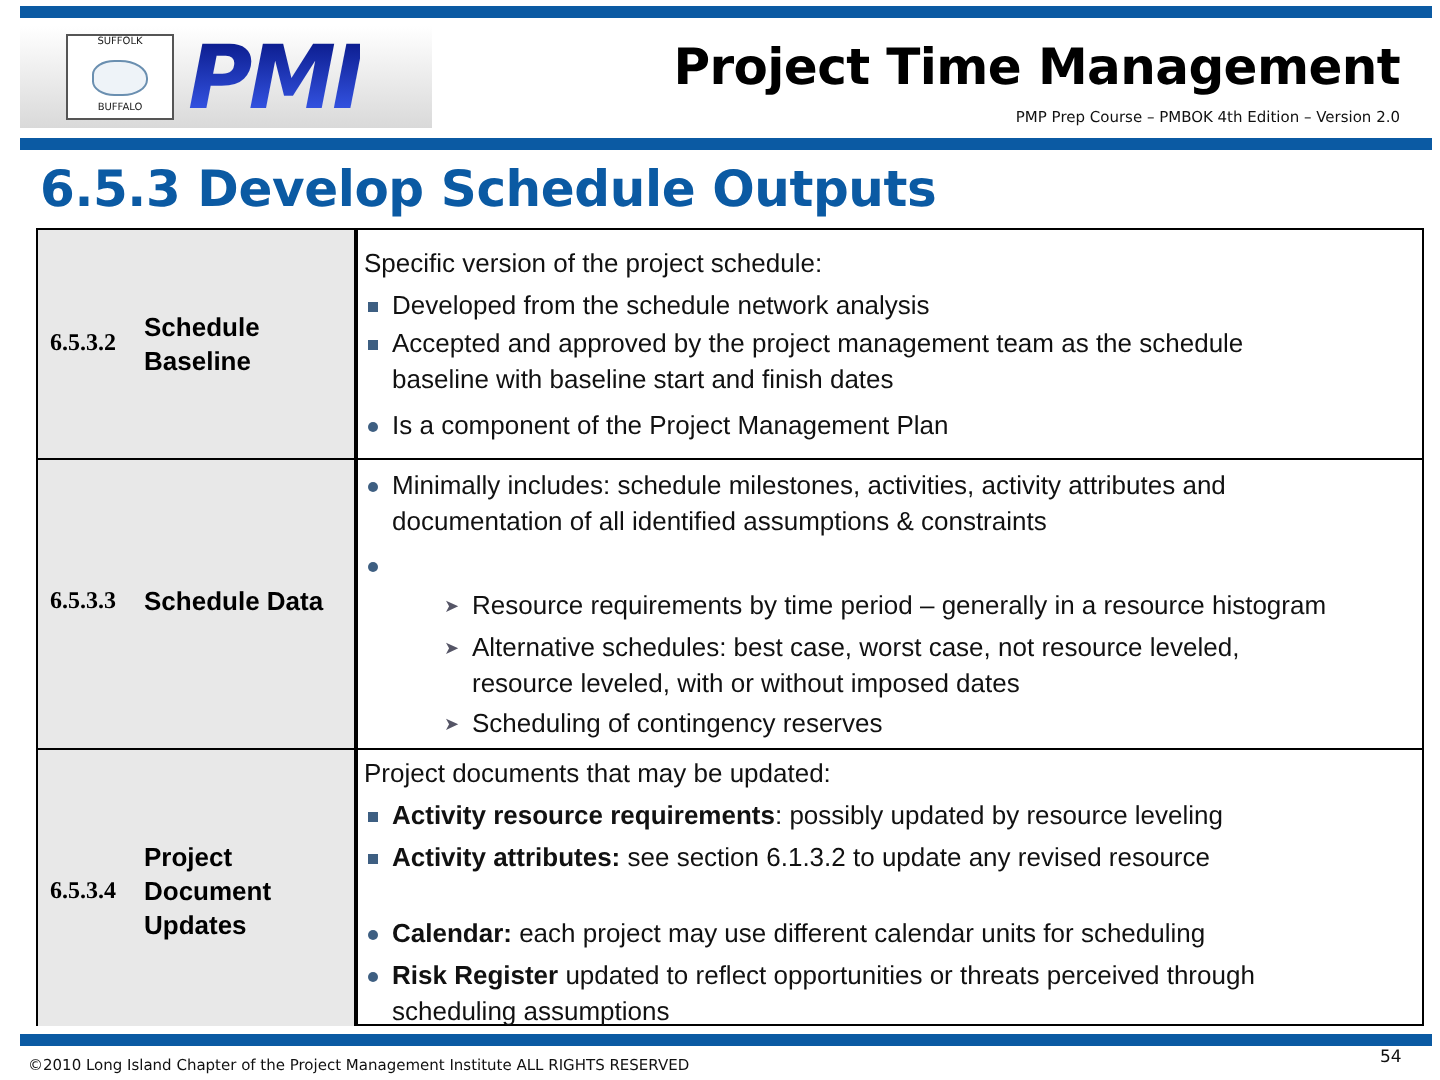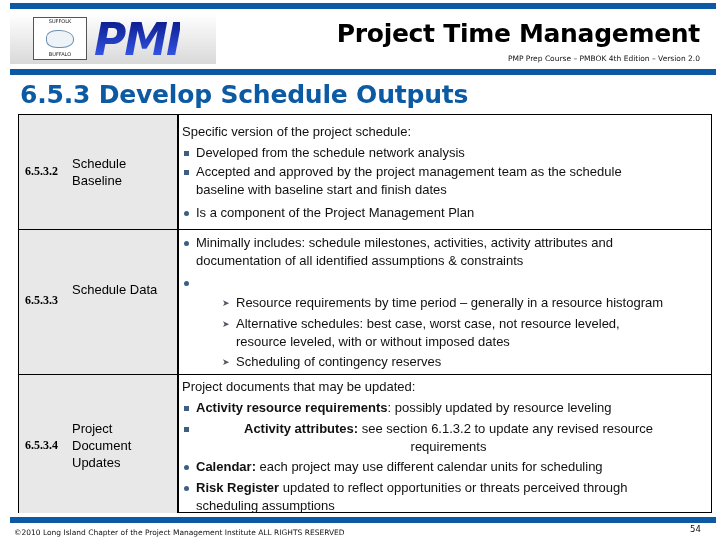--- a/index.html
+++ b/index.html
@@ -63,21 +63,21 @@
     position: absolute; left: 0; top: 0; bottom: 0; width: 158px;
     background: #e8e8e8; border-right: 2px solid #000;
   }
   .cell-right { position: absolute; left: 160px; right: 0; top: 0; bottom: 0; }
 
   .sec-num {
     position: absolute; left: 6px;
     font-family: "Liberation Serif", serif; font-weight: bold; font-size: 12px;
   }
   .sec-name {
-    position: absolute; left: 53px; font-weight: normal; font-size: 13px; line-height: 17px;
+    position: absolute; left: 53px; font-weight: bold; font-size: 13px; line-height: 17px;
   }
 
   .txt { font-size: 13px; color: #111; line-height: 18px; }
   .intro { position: absolute; left: 3px; }
   .bul { position: absolute; left: 17px; width: 505px; }
   .bul .mk {
     position: absolute; left: -12px; top: 7px; width: 5px; height: 5px; background: #3e5f82;
   }
   .bul.round .mk { border-radius: 50%; }
   .sub { position: absolute; left: 57px; width: 465px; }
@@ -140,21 +140,21 @@
       <div class="bul round" style="top:89px;">
         <span class="mk"></span>
         <span>Is a component of the Project Management Plan</span>
       </div>
     </div>
   </div>
 
   <div class="row" style="top:114px; height:145px;">
     <div class="cell-left">
       <div class="sec-num" style="top:63px;">6.5.3.3</div>
-      <div class="sec-name" style="top:51px;">
+      <div class="sec-name" style="top:62px;">
         <div>Schedule Data</div>
       </div>
     </div>
     <div class="cell-right txt">
       <div class="bul round" style="top:4px;">
         <span class="mk"></span>
         <div>Minimally includes: schedule milestones, activities, activity attributes and</div>
         <div>documentation of all identified assumptions &amp; constraints</div>
       </div>
       <div class="bul round" style="top:44px;">
@@ -184,24 +184,23 @@
         <div>Document</div>
         <div>Updates</div>
       </div>
     </div>
     <div class="cell-right txt">
       <div class="intro" style="top:3px;">Project documents that may be updated:</div>
       <div class="bul" style="top:24px;">
         <span class="mk"></span>
         <b>Activity resource requirements</b><span>: possibly updated by resource leveling</span>
       </div>
-      <div class="bul" style="top:45px;text-align:center;">
+      <div class="bul" style="top:45px;">
         <span class="mk"></span>
         <div><b>Activity attributes:</b><span> see section 6.1.3.2 to update any revised resource</span></div>
-        <div>requirements</div>
       </div>
       <div class="bul round" style="top:83px;">
         <span class="mk"></span>
         <b>Calendar:</b><span> each project may use different calendar units for scheduling</span>
       </div>
       <div class="bul round" style="top:104px;">
         <span class="mk"></span>
         <div><b>Risk Register</b><span> updated to reflect opportunities or threats perceived through</span></div>
         <div>scheduling assumptions</div>
       </div>

